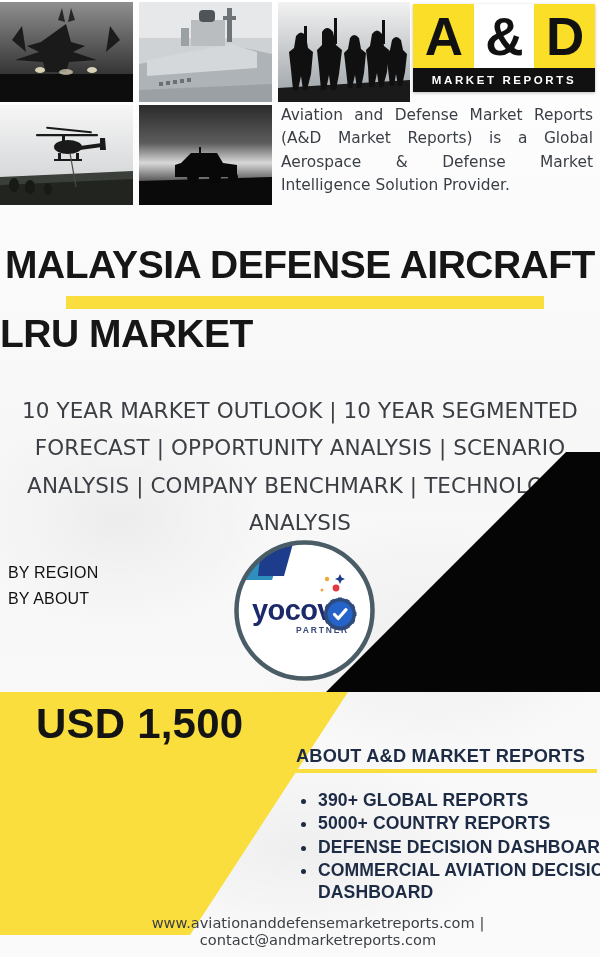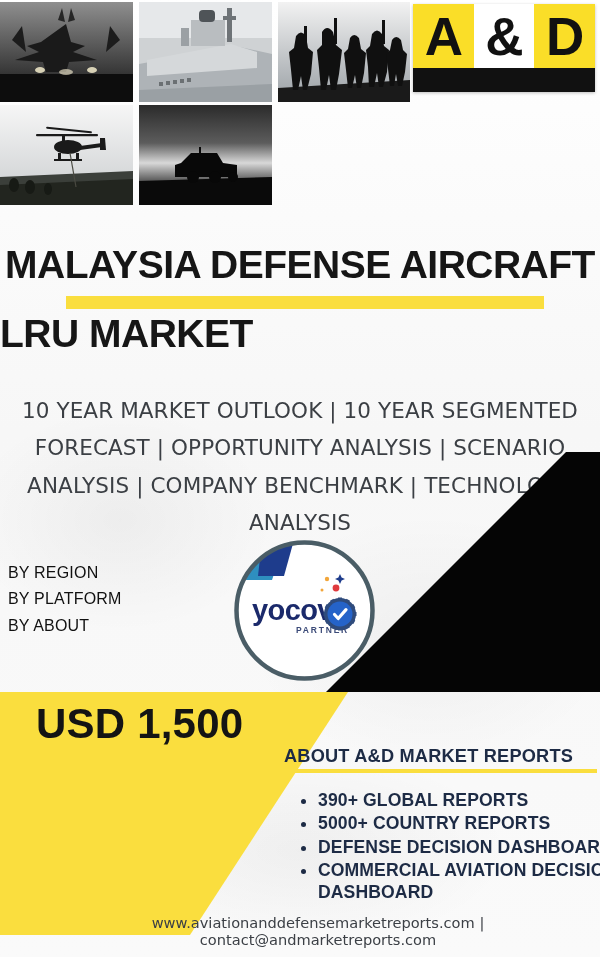--- a/index.html
+++ b/index.html
@@ -189,21 +189,21 @@
     left: 36px; top: 700px;
     font-size: 42px;
     font-weight: 700;
     color: #141414;
     letter-spacing: 0.2px;
   }
 
   
   .about-head {
     position: absolute;
-    left: 284px; top: 746px;
+    left: 296px; top: 746px;
     font-size: 18.2px;
     font-weight: 700;
     color: #1d2b45;
     letter-spacing: 0.2px;
   }
   .about-underline {
     position: absolute;
     left: 284px; top: 769px;
     width: 313px; height: 4px;
     background: #FADE3E;
@@ -361,36 +361,37 @@
       </svg>
     </div>
   </div>
 
   <div class="logo">
     <div class="logo-letters">
       <div class="logo-cell yellow">A</div>
       <div class="logo-cell white">&amp;</div>
       <div class="logo-cell yellow">D</div>
     </div>
+    <div class="logo-sub">MARKET REPORTS</div>
   </div>
 
+  <div class="intro">Aviation and Defense Market Reports (A&amp;D Market Reports) is a Global Aerospace &amp; Defense Market Intelligence Solution Provider.</div>
 
   <div class="title-1">MALAYSIA DEFENSE AIRCRAFT</div>
   <div class="title-rule"></div>
   <div class="title-2">LRU MARKET</div>
 
   <div class="subtitle">10 YEAR MARKET OUTLOOK | 10 YEAR SEGMENTED FORECAST | OPPORTUNITY ANALYSIS | SCENARIO ANALYSIS | COMPANY BENCHMARK | TECHNOLOGY ANALYSIS</div>
 
   <svg class="black-wedge" viewBox="0 0 600 957" preserveAspectRatio="none">
     <polygon points="566,452 600,452 600,692 326,692" fill="#050505"></polygon>
   </svg>
 
   <div class="by-list">
     <div>BY REGION</div>
-    <div>BY PLATFORM</div>
     <div>BY ABOUT</div>
   </div>
 
   <div class="yocova">
     <svg viewBox="0 0 145 145">
       <defs>
         <clipPath id="circClip">
             <circle cx="72.5" cy="72.5" r="68"></circle>
           </clipPath>
       </defs>

